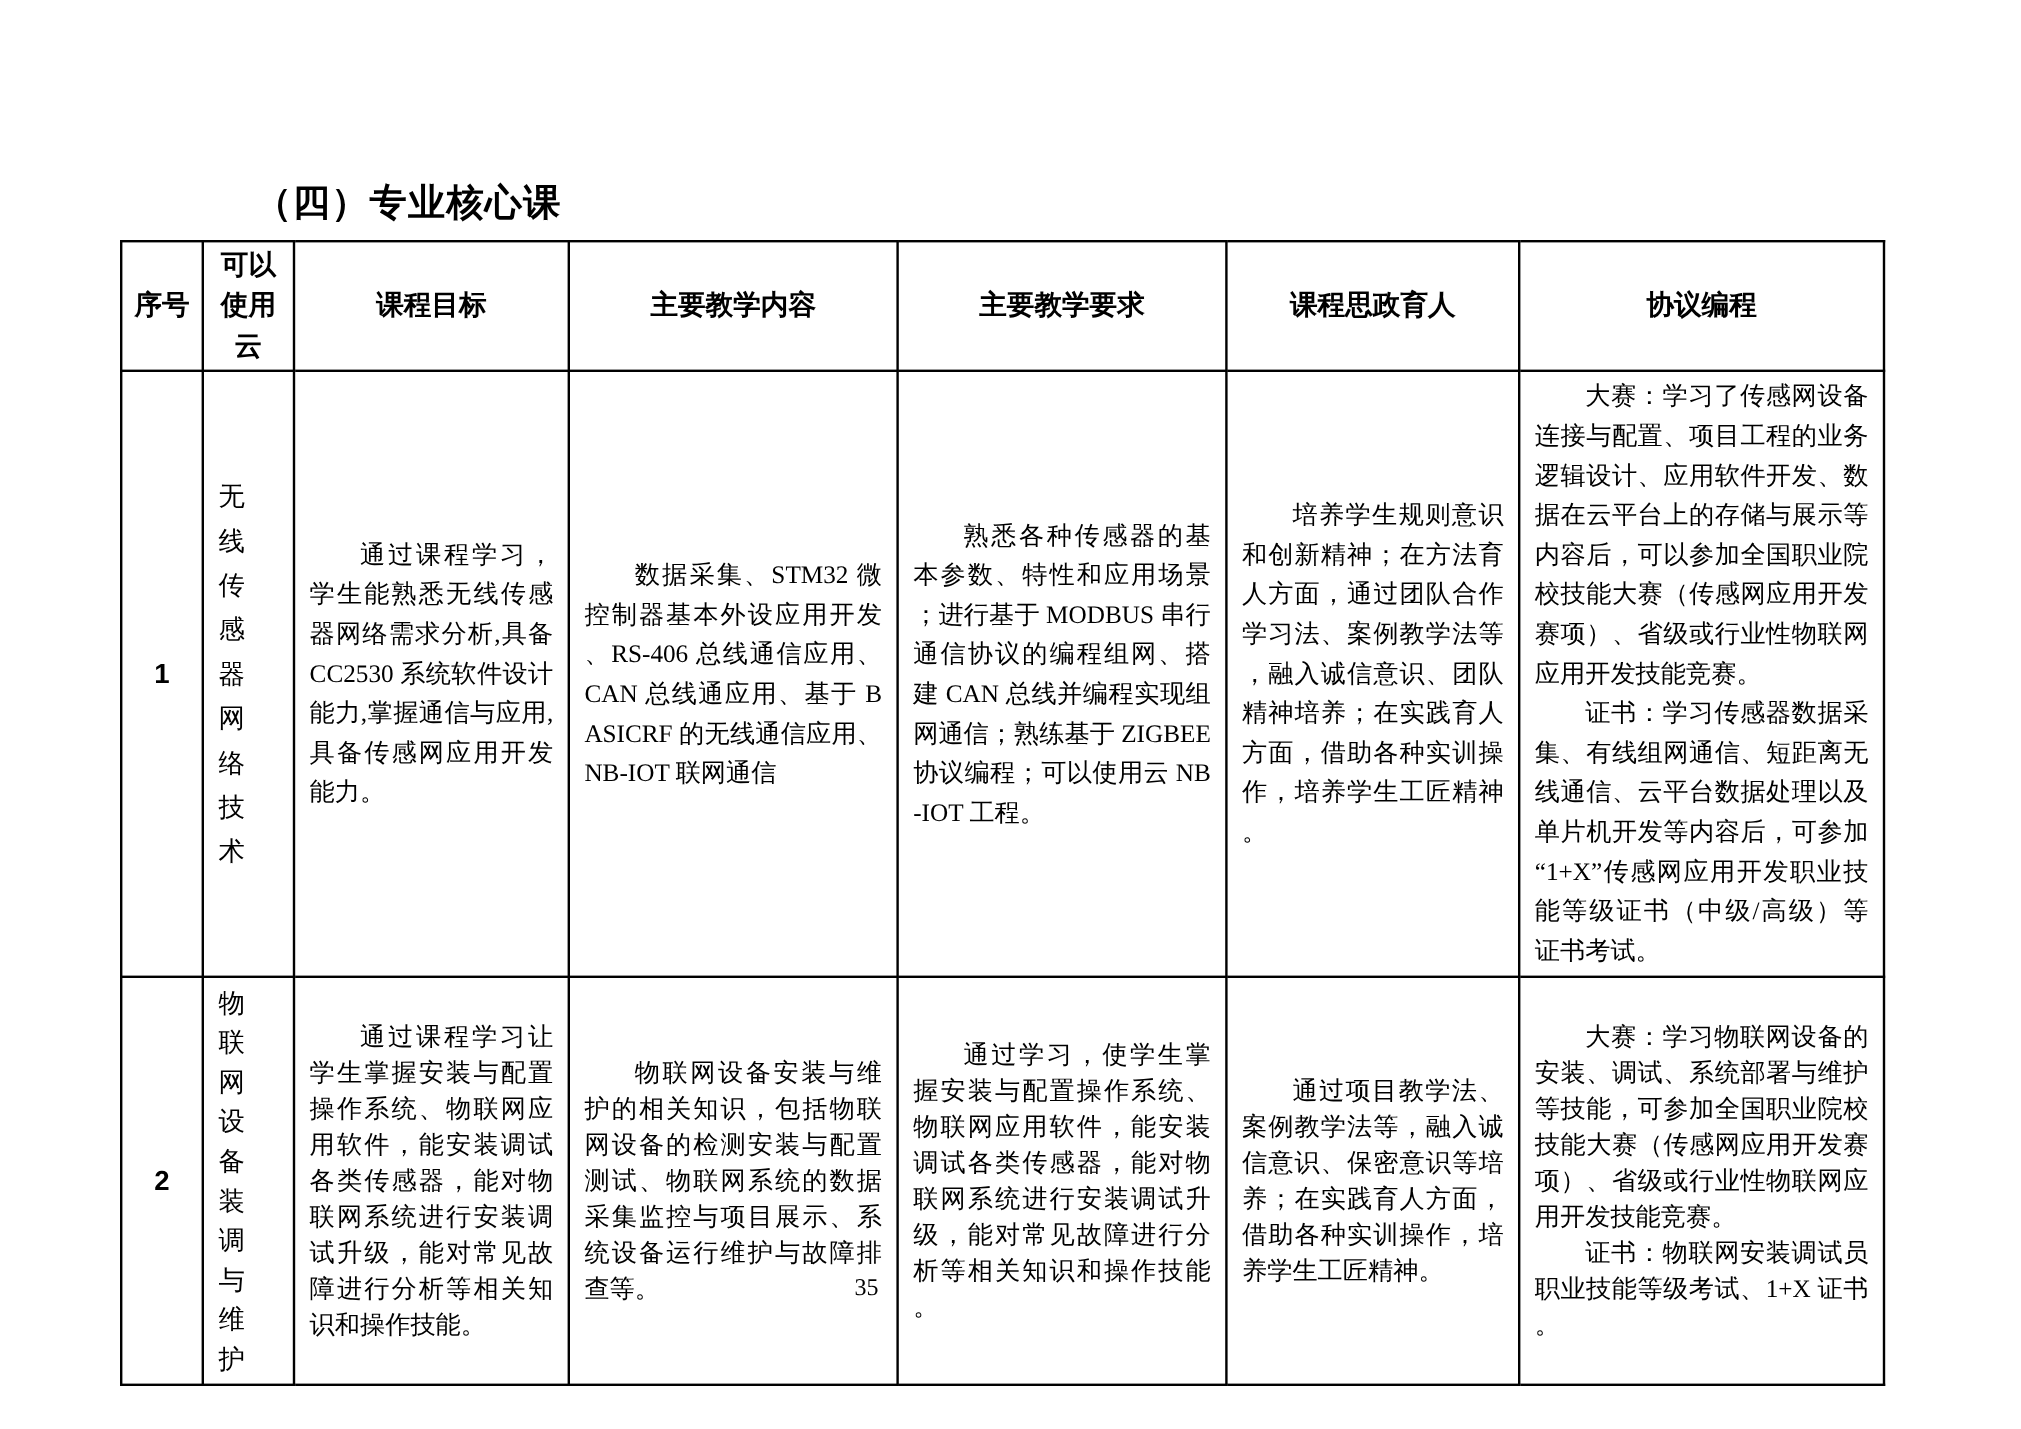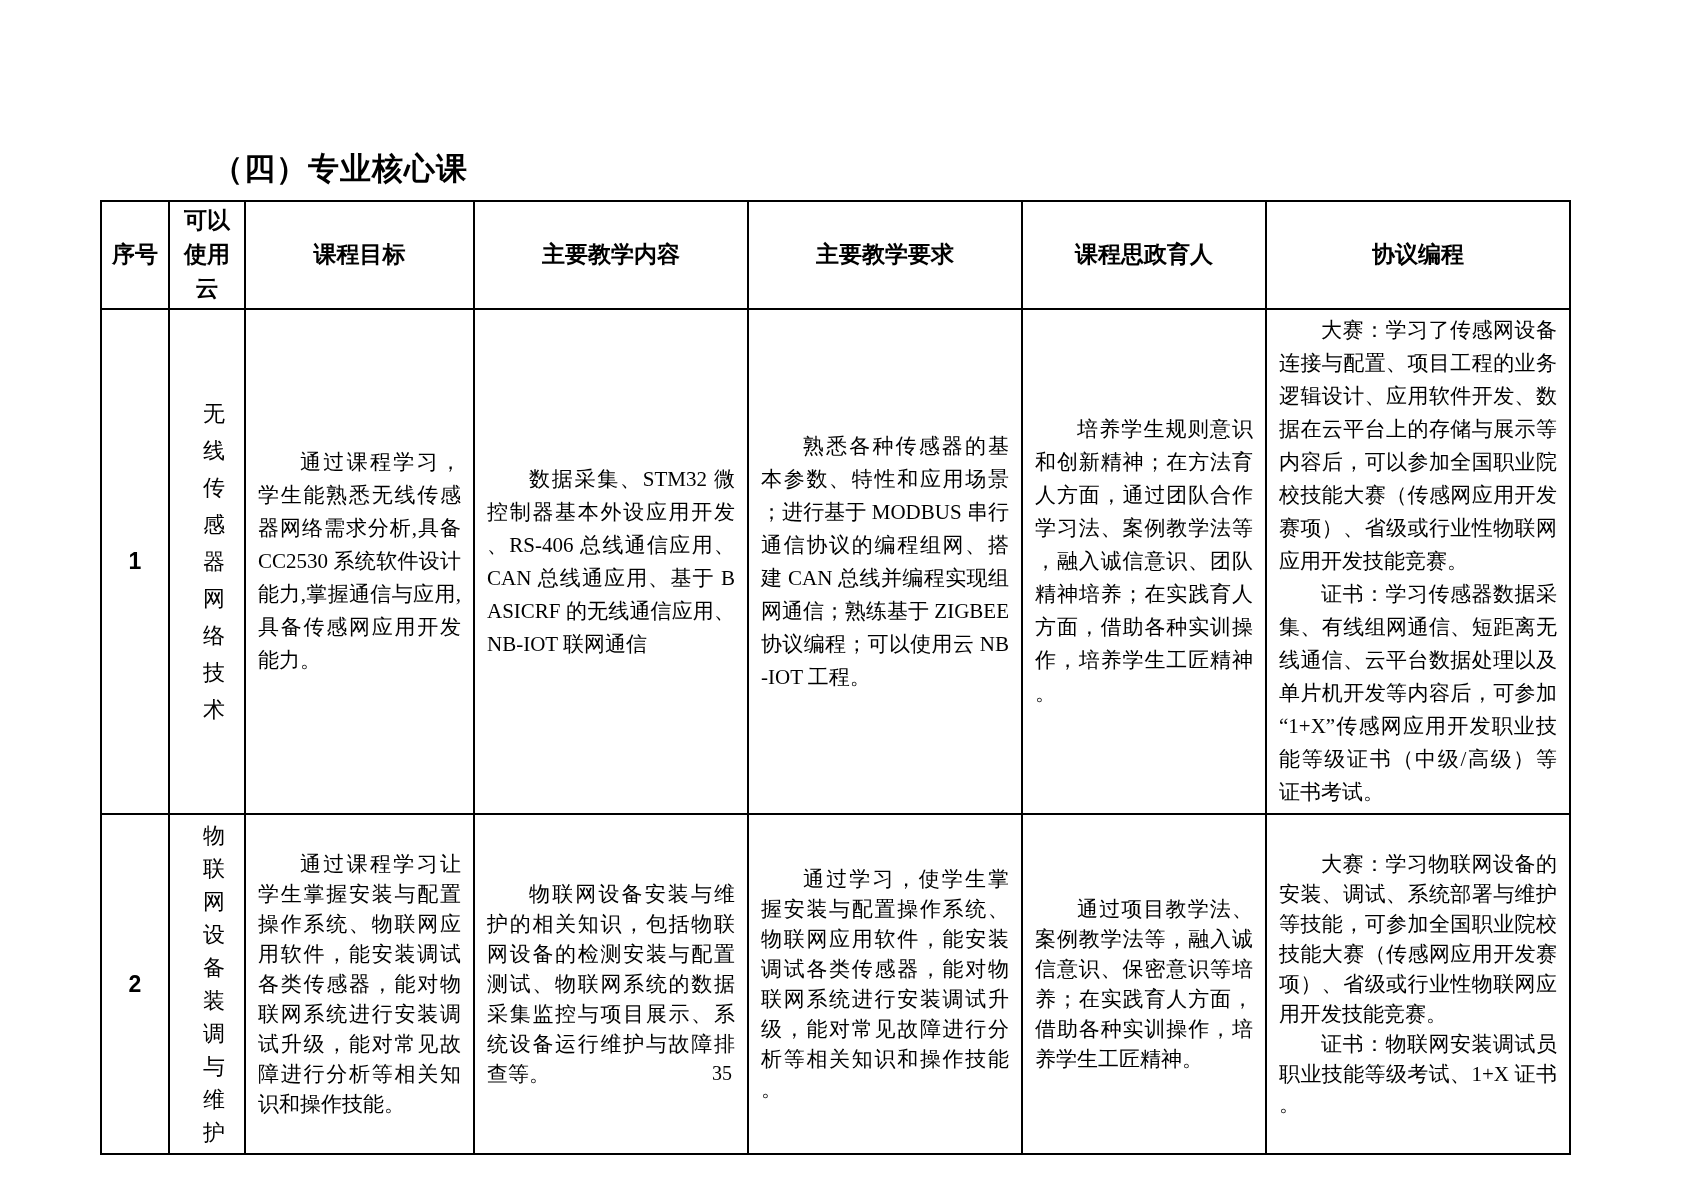--- a/index.html
+++ b/index.html
@@ -48,21 +48,21 @@
   .cell-num {
     font-size: 23px;
     font-weight: bold;
     text-align: center;
     font-family: "Liberation Sans", "DejaVu Sans", sans-serif;
   }
   .cell-name div {
     font-size: 22px;
     line-height: 37px;
     letter-spacing: 7px;
-    text-align: right;
+    text-align: left;
     word-break: break-all;
     line-break: anywhere;
   }
   .row-2 .cell-name div { line-height: 33px; }
   .cell-text p {
     font-size: 21px;
     text-align: justify;
     text-indent: 2em;
     word-break: break-all;
     line-break: anywhere;

